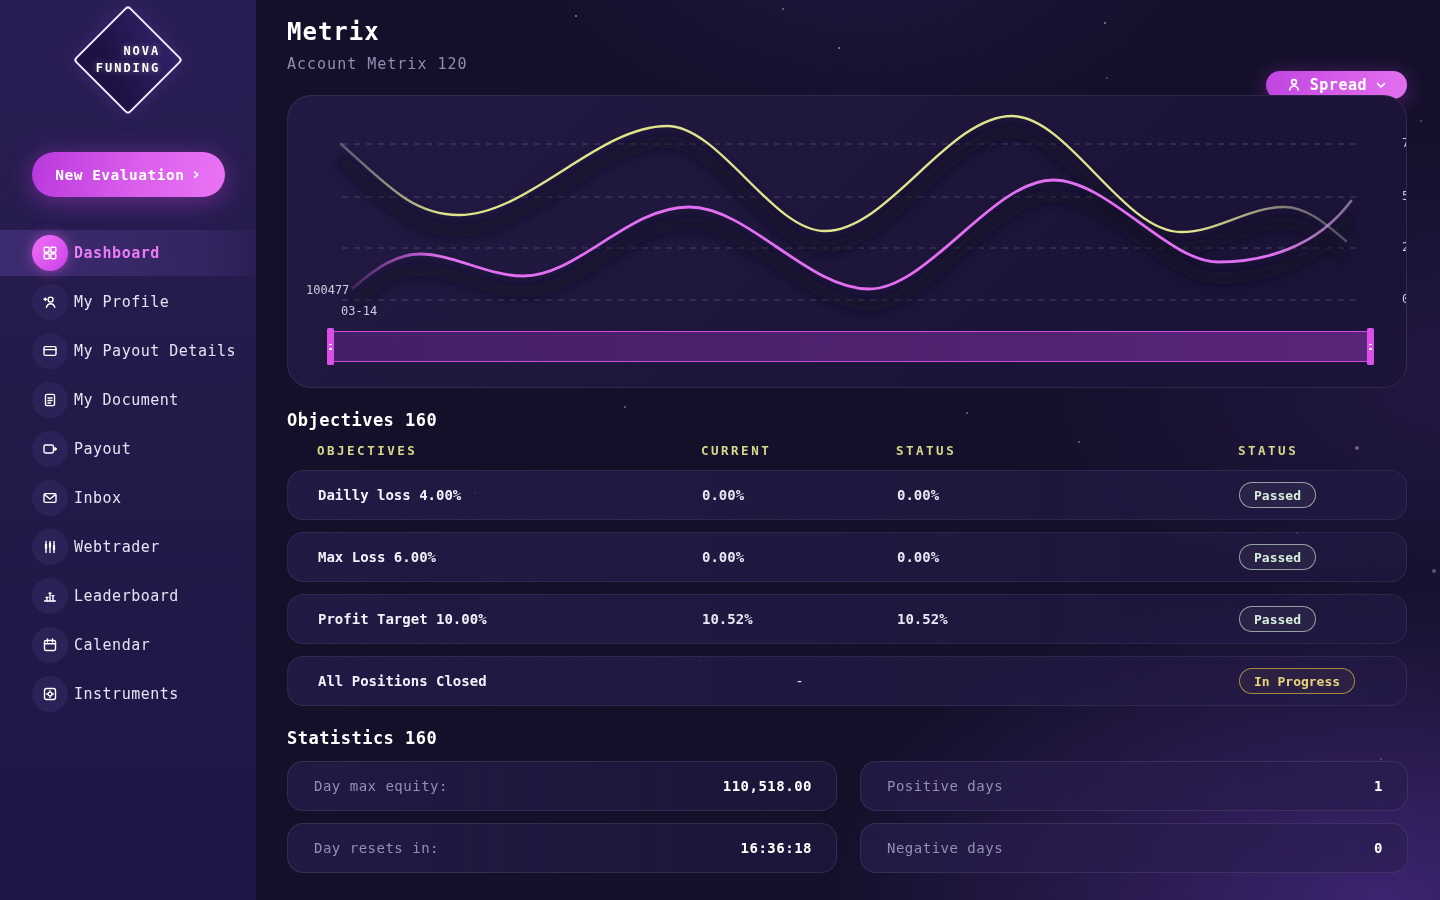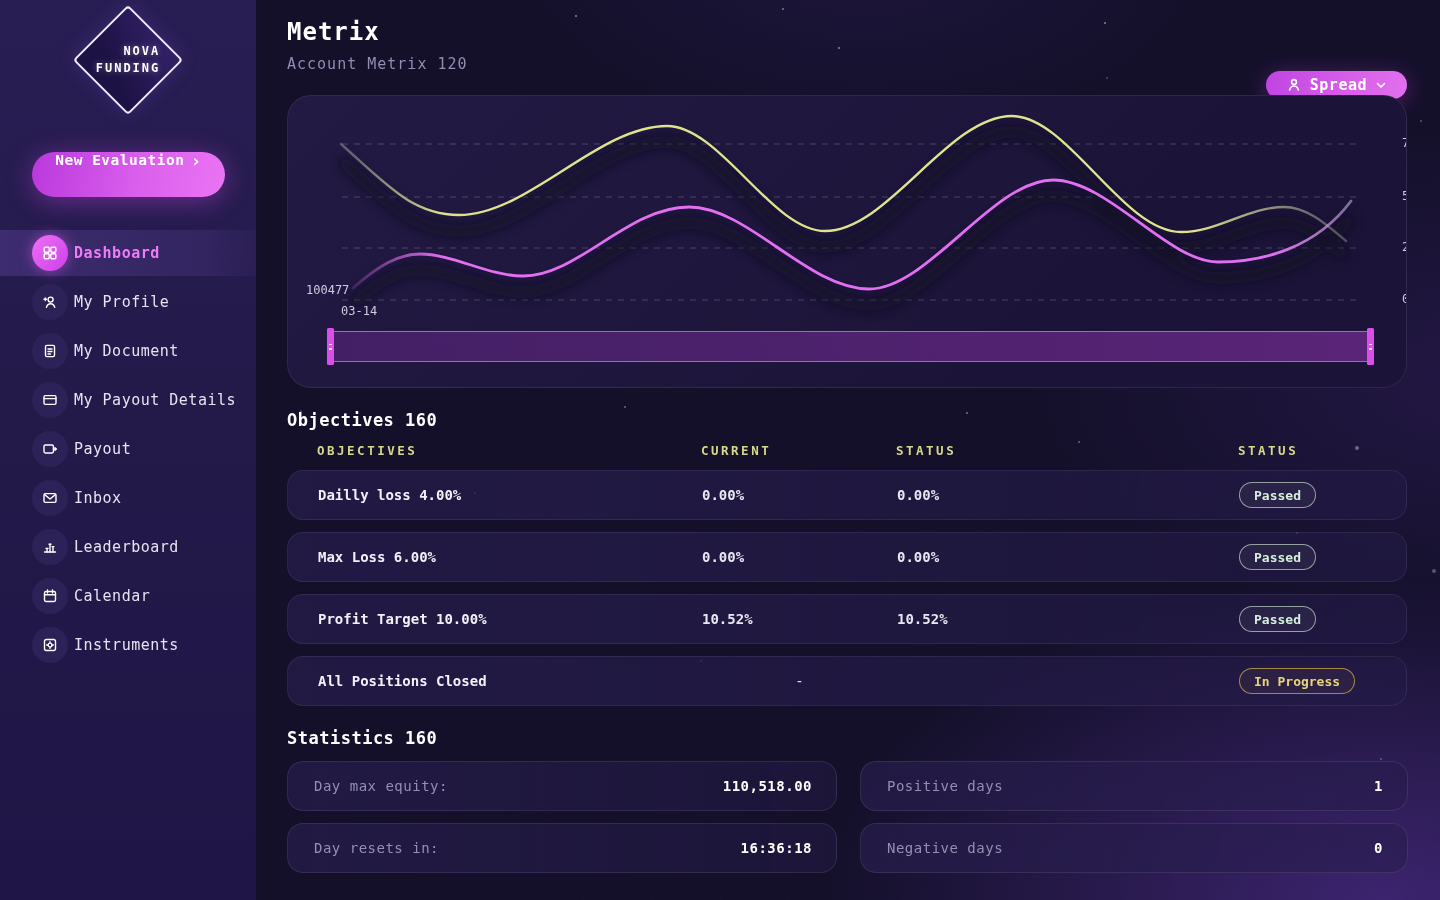--- a/index.html
+++ b/index.html
@@ -58,21 +58,21 @@
     box-shadow:0 0 18px rgba(120,80,220,.25);
   }
   .logo-text {
     position:absolute; left:50%; top:60px; transform:translate(-50%,-50%);
     text-align:right; font-weight:bold; color:#fff; line-height:17px;
     letter-spacing:2px; font-size:12px; text-shadow:0 0 6px rgba(255,255,255,.35);
   }
   .new-eval-btn {
     position:absolute; left:32px; top:152px; width:193px; height:45px;
     border:none; border-radius:24px; cursor:pointer;
-    display:flex; align-items:flex-start; justify-content:center; gap:6px;
+    display:flex; align-items:center; justify-content:center; gap:6px;
     font-family:inherit; font-size:14.5px; font-weight:bold; color:#fff;
     background:linear-gradient(100deg,#b938dd 0%, #da5fec 55%, #ea74f4 100%);
     box-shadow:0 4px 26px rgba(217,70,239,.40);
     letter-spacing:.5px;
   }
   .new-eval-btn .chev { font-size:18px; font-weight:bold; margin-top:-2px; }
   .nav { position:absolute; left:0; top:230px; width:256px; display:flex; flex-direction:column; gap:3px; }
   .nav-item {
     height:46px; display:flex; align-items:center; gap:6px;
     padding-left:32px; cursor:pointer; color:#e6e3f2; font-size:15px; letter-spacing:.5px;
@@ -198,52 +198,63 @@
             <circle cx="8.6" cy="5.6" r="2.5"></circle>
             <path d="M4.4 13.4c.8-2.5 2.3-3.7 4.2-3.7s3.4 1.2 4.2 3.7"></path>
             <path d="M2 5.2h2.6M3.3 3.9v2.6"></path>
           </svg>
         </span>
       <span>My Profile</span>
     </div>
     <div class="nav-item">
       <span class="icircle">
           <svg width="16" height="16" viewBox="0 0 16 16">
+            <rect x="2" y="3.6" width="12" height="8.8" rx="1.4"></rect>
+            <path d="M2 6.6h12"></path>
+          </svg>
+        </span>
+      <span>My Payout Details</span>
+    </div>
+    <div class="nav-item">
+      <span class="icircle">
+          <svg width="16" height="16" viewBox="0 0 16 16">
             <rect x="3.5" y="2.4" width="9" height="11.2" rx="1.4"></rect>
             <path d="M6 6h4M6 8.5h4M6 11h2.5"></path>
           </svg>
         </span>
       <span>My Document</span>
     </div>
     <div class="nav-item">
       <span class="icircle">
           <svg width="16" height="16" viewBox="0 0 16 16">
-            <rect x="2" y="3.6" width="12" height="8.8" rx="1.4"></rect>
-            <path d="M2 6.6h12"></path>
-          </svg>
-        </span>
-      <span>My Payout Details</span>
-    </div>
-    <div class="nav-item">
-      <span class="icircle">
-          <svg width="16" height="16" viewBox="0 0 16 16">
             <rect x="2" y="4" width="9.4" height="8" rx="1.4"></rect>
             <path d="M11.8 8h2.6M13 6.8 14.4 8 13 9.2"></path>
           </svg>
         </span>
       <span>Payout</span>
     </div>
     <div class="nav-item">
       <span class="icircle">
           <svg width="16" height="16" viewBox="0 0 16 16">
             <rect x="2" y="3.6" width="12" height="8.8" rx="1.4"></rect>
             <path d="M2.6 4.6 8 9l5.4-4.4"></path>
           </svg>
         </span>
       <span>Inbox</span>
+    </div>
+    <div class="nav-item">
+      <span class="icircle">
+          <svg width="16" height="16" viewBox="0 0 16 16">
+            <path d="M4 2.5v11M8 2.5v11M12 2.5v11"></path>
+            <rect x="2.9" y="5" width="2.2" height="4.6" fill="#fff" stroke="none"></rect>
+            <rect x="6.9" y="3.8" width="2.2" height="4.6" fill="#fff" stroke="none"></rect>
+            <rect x="10.9" y="6.4" width="2.2" height="4.6" fill="#fff" stroke="none"></rect>
+          </svg>
+        </span>
+      <span>Webtrader</span>
     </div>
     <div class="nav-item">
       <span class="icircle">
           <svg width="16" height="16" viewBox="0 0 16 16">
             <path d="M2.5 13h11"></path>
             <path d="M5 13V9.4M8 13V5.2M11 13V7.6"></path>
             <path d="M4 9.4h2M7 5.2h2M10 7.6h2"></path>
           </svg>
         </span>
       <span>Leaderboard</span>

